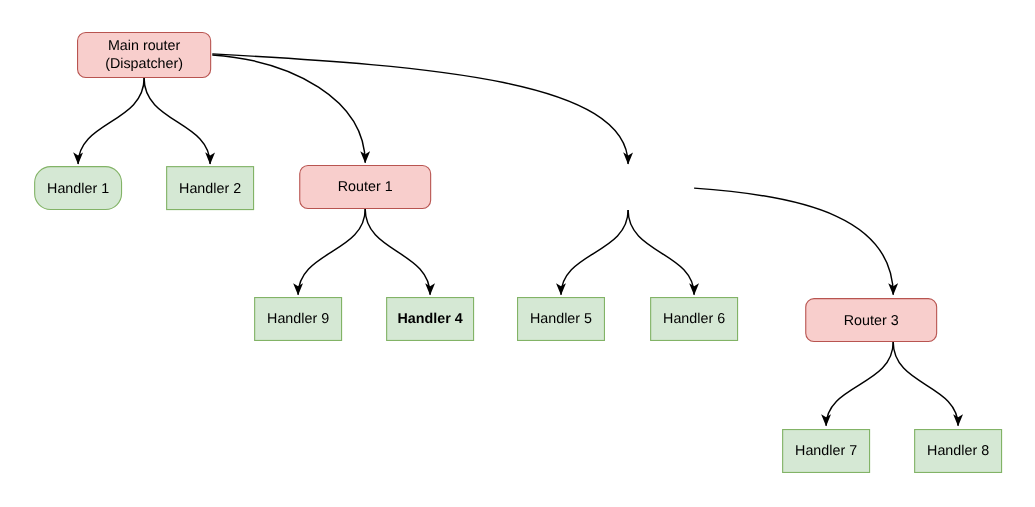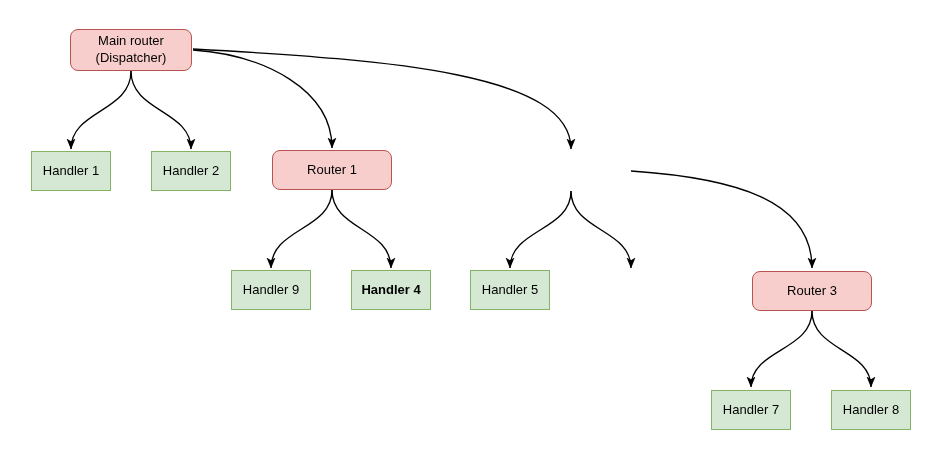--- a/index.html
+++ b/index.html
@@ -75,21 +75,21 @@
     <path class="edge" d="M 812 311 C 812 351, 871 349, 871 387" marker-end="url(#arrow)"></path>
   </svg>
 
   <div class="node router" style="left:70px; top:29px; width:122px; height:42px;">
     <div>
       <span>Main router</span><br>
       <span>(Dispatcher)</span>
     </div>
   </div>
 
-  <div class="node handler" style="left:31px; top:151px; width:80px; height:40px;">
+  <div class="node handler" style="left:31px; top:151px; width:80px; height:40px;border-radius:15px;">
     <span>Handler 1</span>
   </div>
 
   <div class="node handler" style="left:151px; top:151px; width:80px; height:40px;">
     <span>Handler 2</span>
   </div>
 
   <div class="node router" style="left:272px; top:150px; width:120px; height:40px;">
     <span>Router 1</span>
   </div>
@@ -100,22 +100,25 @@
   </div>
 
   <div class="node handler" style="left:351px; top:270px; width:80px; height:40px;font-weight:bold;">
     <span>Handler 4</span>
   </div>
 
   <div class="node handler" style="left:470px; top:270px; width:80px; height:40px;">
     <span>Handler 5</span>
   </div>
 
+  <div class="node handler" style="left:591px; top:270px; width:80px; height:40px;">
+    <span>Handler 6</span>
+  </div>
 
-  <div class="node router" style="left:752px; top:271px; width:120px; height:40px;text-align:center;">
+  <div class="node router" style="left:732px; top:271px; width:120px; height:40px;text-align:center;">
     <span>Router 3</span>
   </div>
 
   <div class="node handler" style="left:711px; top:390px; width:80px; height:40px;">
     <span>Handler 7</span>
   </div>
 
   <div class="node handler" style="left:831px; top:390px; width:80px; height:40px;">
     <span>Handler 8</span>
   </div>

